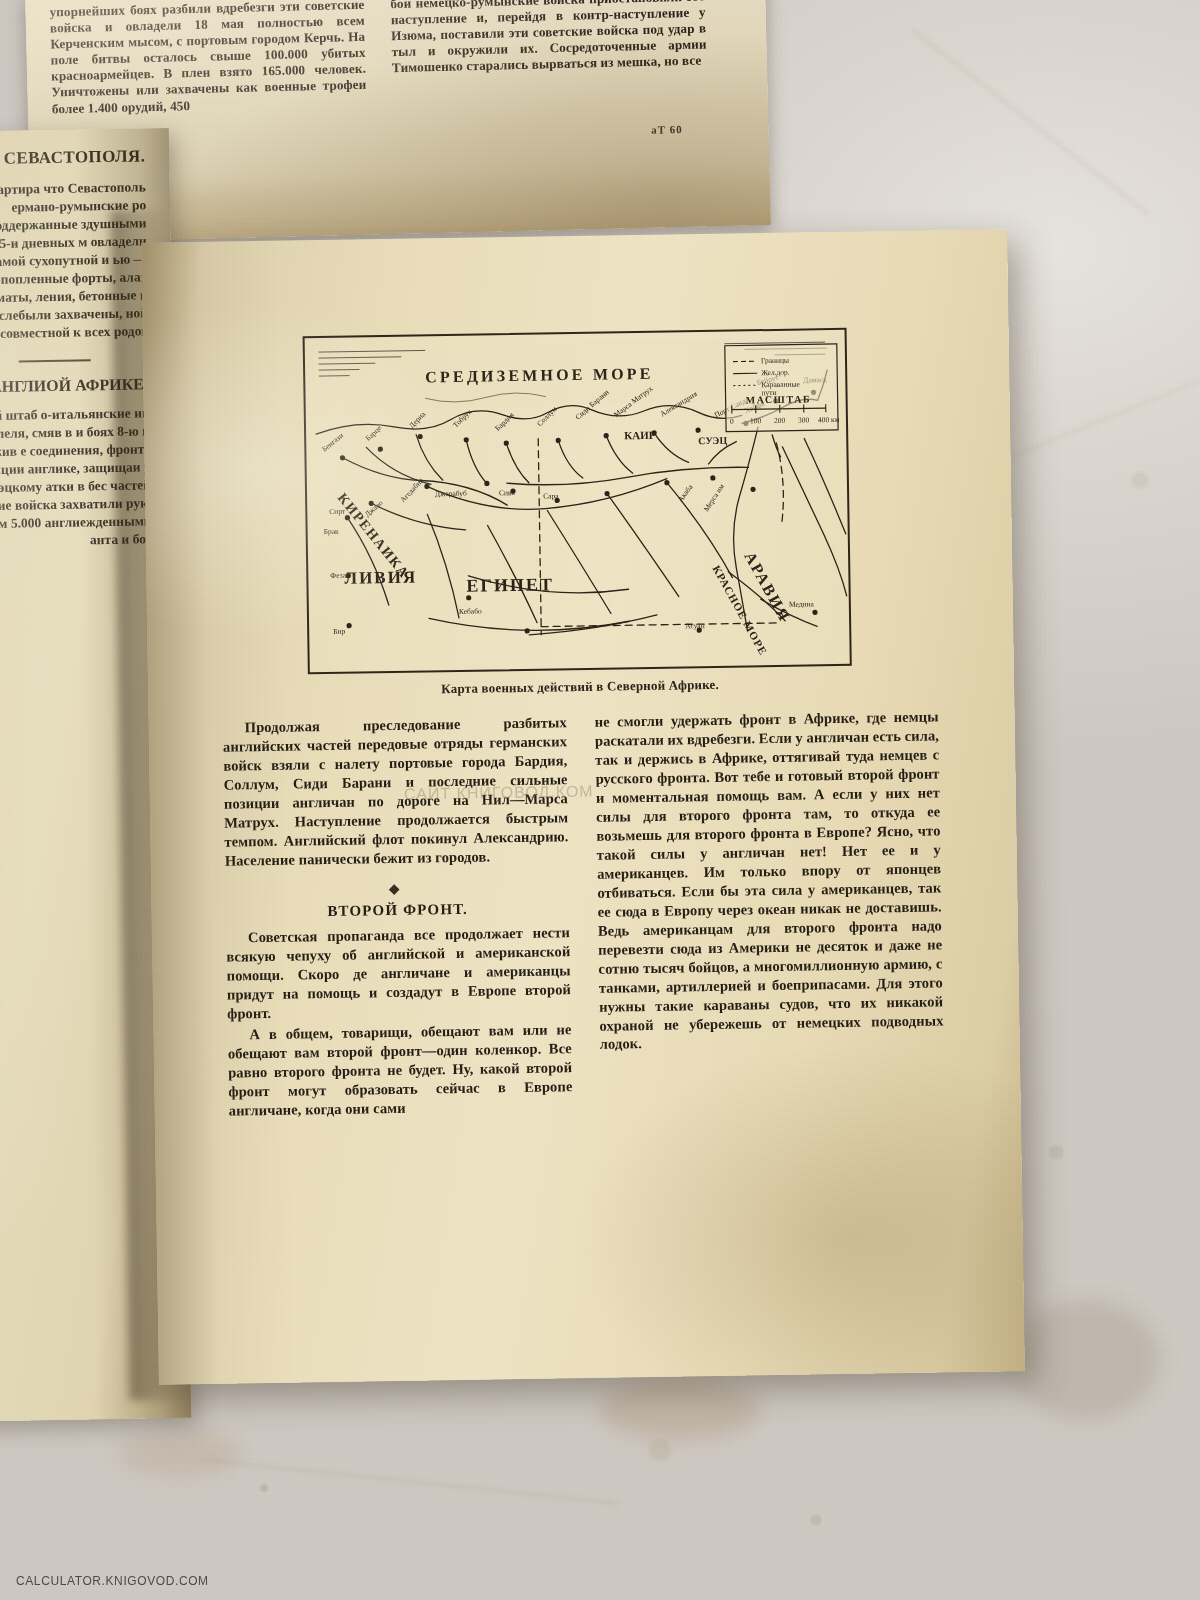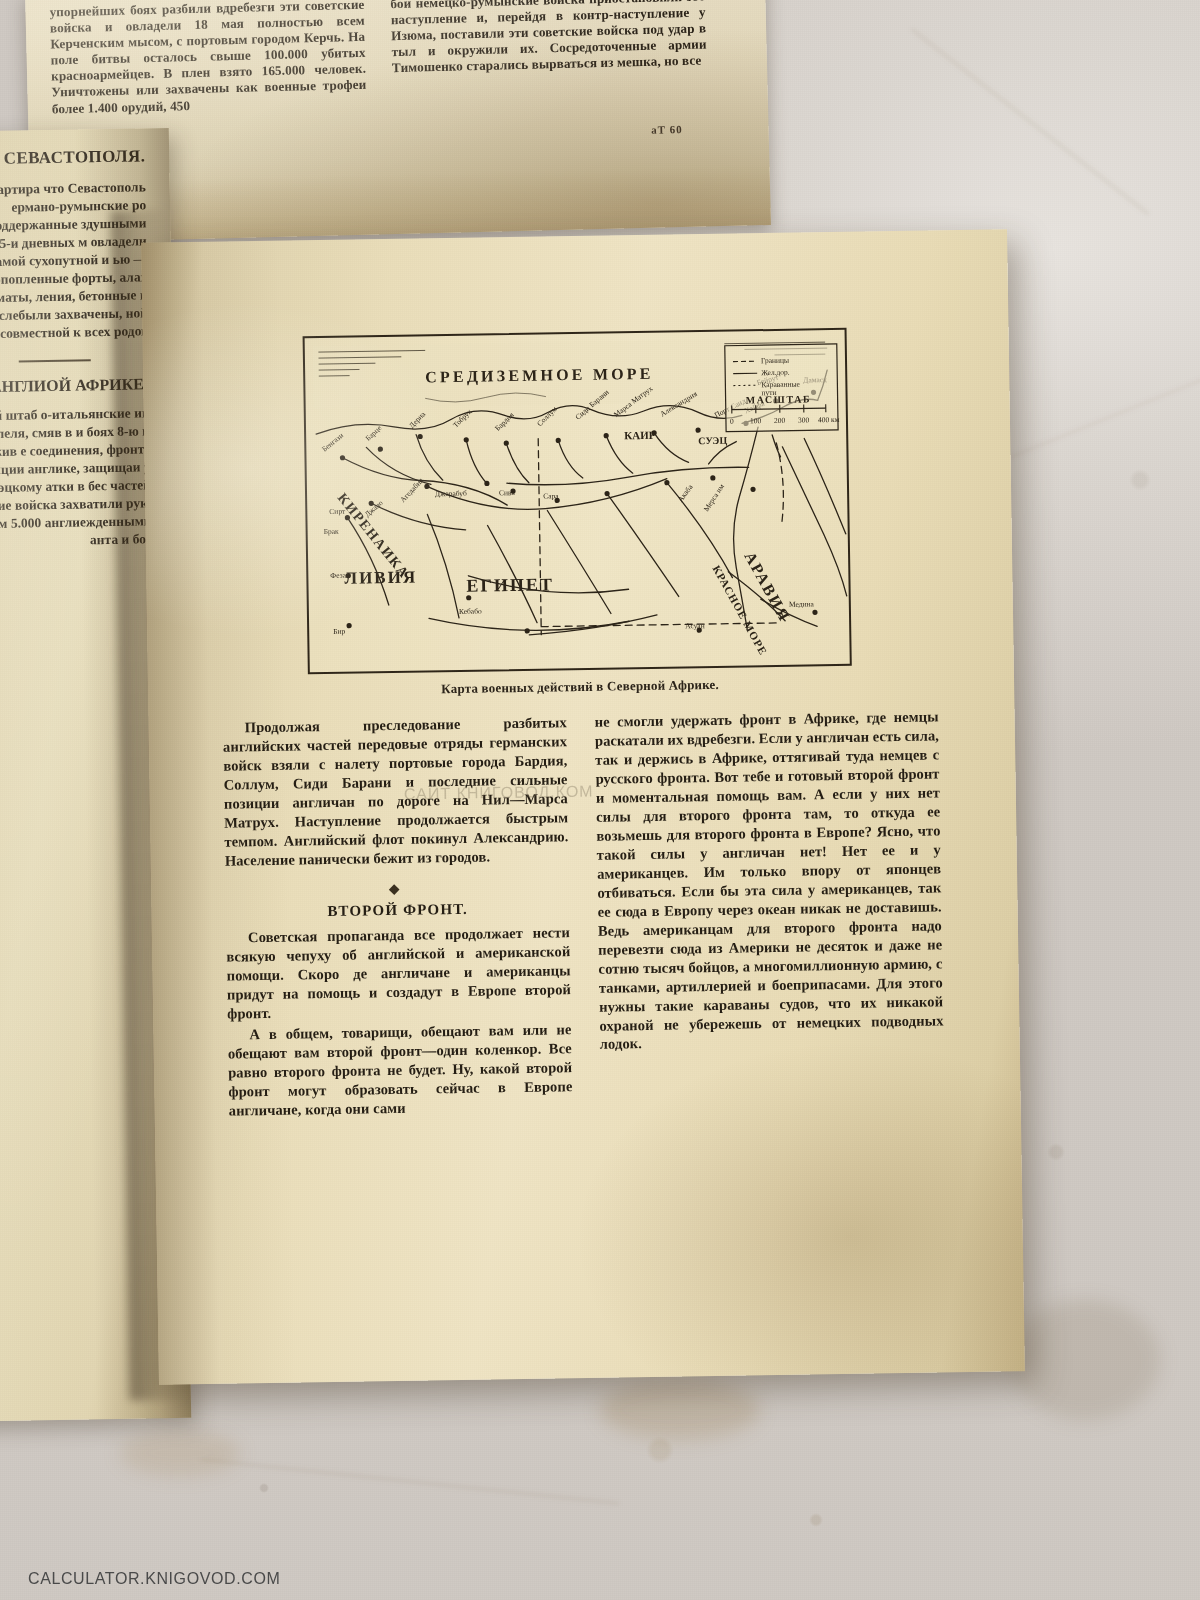--- a/index.html
+++ b/index.html
@@ -274,24 +274,24 @@
     height: 1190px;
     background: linear-gradient(90deg, rgba(45,34,18,0.45) 0%, rgba(70,55,30,0.18) 55%, rgba(0,0,0,0) 100%);
     transform: rotate(-0.9deg);
     filter: blur(5px);
     pointer-events: none;
   }
 
   
   #sitemark {
     position: absolute;
-    left: 28px;
+    left: 16px;
     bottom: 12px;
     font-family: "Liberation Sans", sans-serif;
-    font-size: 16px;
+    font-size: 12px;
     letter-spacing: 0.6px;
     color: #4a4a4a;
     font-weight: 500;
   }
 
   
   #grain {
     position: absolute;
     inset: 0;
     pointer-events: none;

